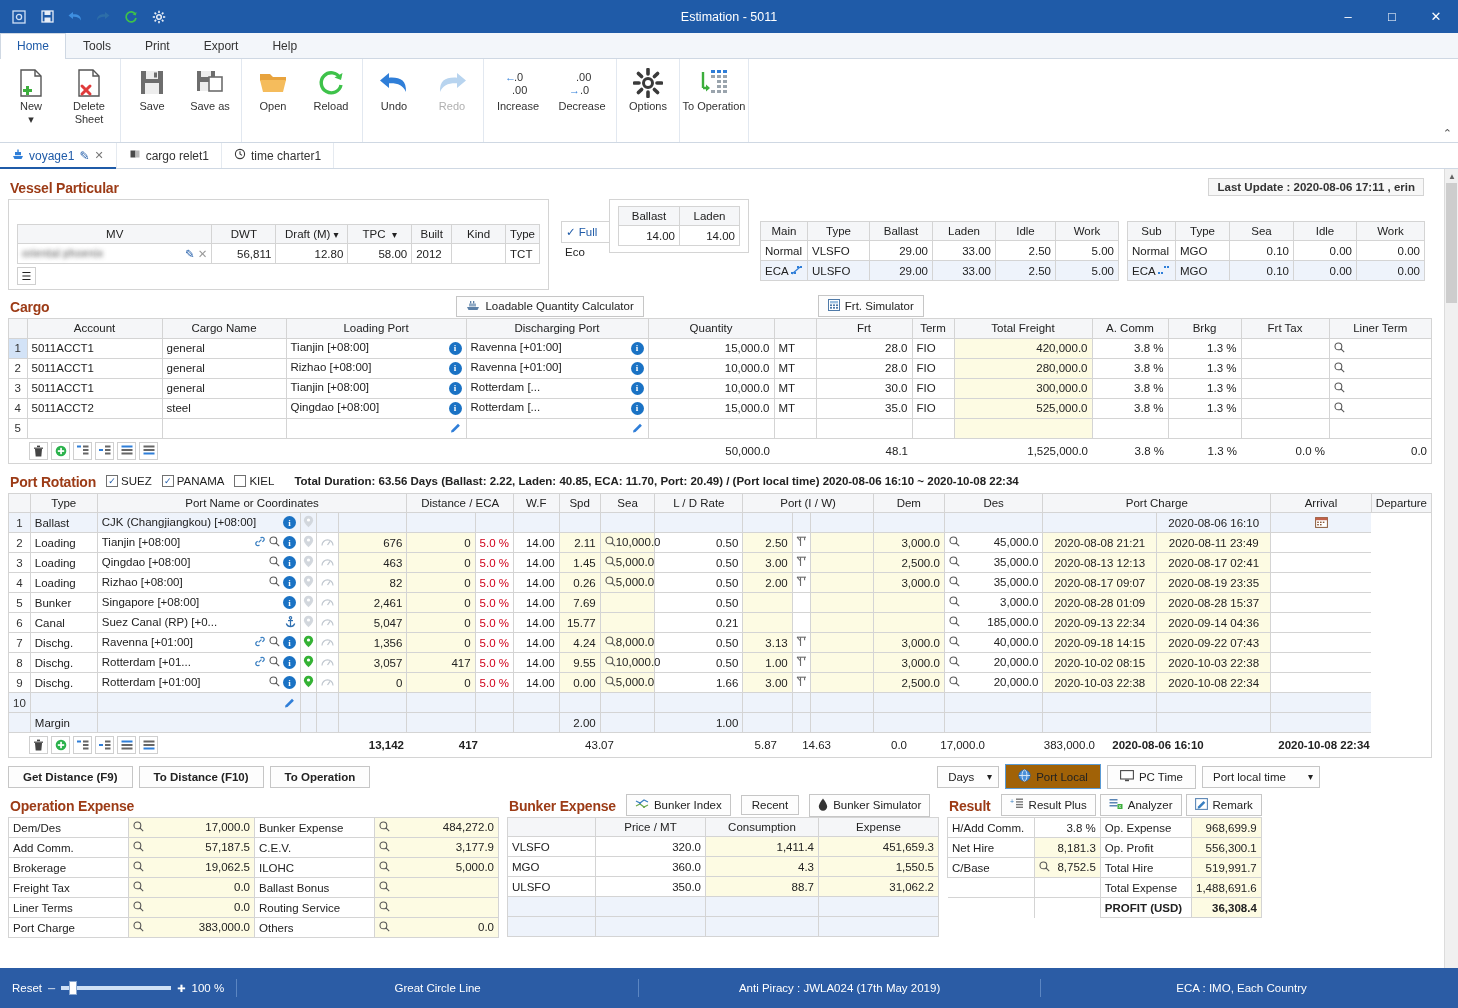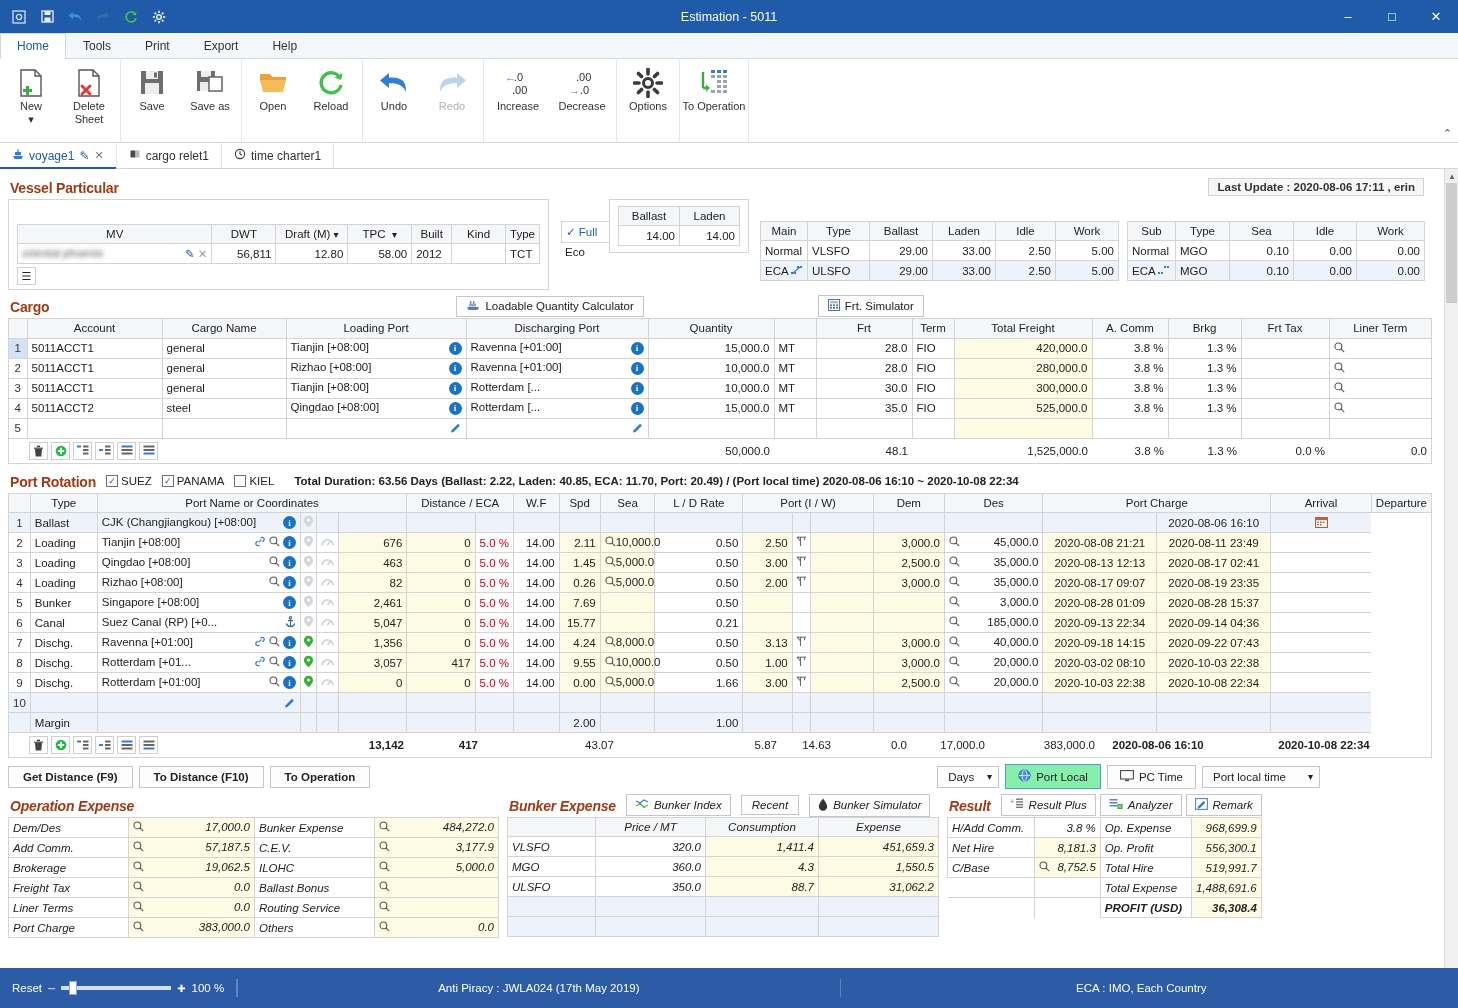--- a/index.html
+++ b/index.html
@@ -129,21 +129,21 @@
   .ibtn {
     width: 19px; height: 18px; border: 1px solid #cfcfcf; background: #fff;
     display: flex; align-items: center; justify-content: center; cursor: pointer; font-size: 11px;
   }
 
   .btn {
     border: 1px solid #c6c6c6; background: #fdfdfd; font-size: 11.5px;
     padding: 3px 9px; cursor: pointer; display: inline-flex; align-items: center; gap: 5px;
     color: #222; white-space: nowrap;
   }
-  .btn.on { background: #86efac; border-color: #5a9ad4; }
+  .btn.on { background: #a16207; border-color: #5a9ad4; }
   .btn.bold { font-weight: bold; }
 
   .chk { display: inline-flex; align-items: center; gap: 3px; font-size: 11.5px; }
   .chkbox {
     width: 12px; height: 12px; border: 1px solid #707070; background: #fff;
     display: inline-flex; align-items: center; justify-content: center; font-size: 9px; color: #1f5ba8;
   }
 
   .durtext { font-size: 11.5px; font-weight: bold; color: #222; }
 
@@ -1228,21 +1228,21 @@
                     <line x1="4.5" y1="1.2" x2="4.5" y2="10" stroke="#6b6b6b" stroke-width="1.1"></line>
                     <line x1="8.6" y1="1.2" x2="8.6" y2="4.2" stroke="#6b6b6b" stroke-width="1.1"></line>
                     <line x1="1" y1="1.2" x2="4.5" y2="5" stroke="#6b6b6b" stroke-width="1.1"></line>
                   </svg></td>
                 <td class="num yellow" style="width:76px;"></td>
                 <td class="num yellow" style="width:78px;">3,000.0</td>
                 <td class="num" style="width:110px;"><span style="float:left;"><svg width="11" height="11" viewBox="0 0 11 11">
                       <circle cx="4.4" cy="4.4" r="3.4" fill="none" stroke="#555" stroke-width="1.1"></circle>
                       <line x1="6.9" y1="6.9" x2="10.2" y2="10.2" stroke="#555" stroke-width="1.1"></line>
                     </svg></span>20,000.0</td>
-                <td class="ctr yellow" style="width:118px;">2020-03-02 08:10</td>
+                <td class="ctr yellow" style="width:118px;">2020-10-02 08:15</td>
                 <td class="ctr yellow" style="width:118px;">2020-10-03 22:38</td>
                 <td class="ctr" style="width:18px;padding:0;border-right:none;"></td>
               </tr>
               <tr>
                 <td class="rownum" style="border-left:none;">9</td>
                 <td class="">Dischg.</td>
                 <td style="width:215px;">Rotterdam <netherlands> [+01:00]<span style="float:right;display:inline-flex;gap:3px;align-items:center;">
                       <span><svg width="11" height="11" viewBox="0 0 11 11">
                           <circle cx="4.4" cy="4.4" r="3.4" fill="none" stroke="#555" stroke-width="1.1"></circle>
                           <line x1="6.9" y1="6.9" x2="10.2" y2="10.2" stroke="#555" stroke-width="1.1"></line>
@@ -1440,21 +1440,21 @@
                 </svg></span>
             <span>PC Time</span>
           </span>
           <span class="btn" style="padding:4px 6px 4px 10px;width:118px;justify-content:space-between;">
               <span>Port local time</span>
               <span class="mini">▾</span>
             </span>
         </span>
       </div>
 
-      <div style="display:flex;align-items:flex-start;margin-top:4px;width:1164px;font-style:italic;">
+      <div style="display:flex;align-items:flex-start;margin-top:4px;width:1164px;">
 
         <div style="width:496px;">
           <div class="sect-title">Operation Expense</div>
           <table class="g" style="width:491px;">
             <tbody id="opex-body">
                 <tr>
                   <td style="width:120px;">Dem/Des</td>
                   <td class="num yellow" style="width:126px;"><span style="float:left;"><svg width="11" height="11" viewBox="0 0 11 11">
                         <circle cx="4.4" cy="4.4" r="3.4" fill="none" stroke="#555" stroke-width="1.1"></circle>
                         <line x1="6.9" y1="6.9" x2="10.2" y2="10.2" stroke="#555" stroke-width="1.1"></line>
@@ -1686,20 +1686,21 @@
     <div class="sb-cell">
       <span>Reset</span>
       <span class="mini">─</span>
       <span class="slider">
           <span class="knob"></span>
         </span>
       <span class="mini">✚</span>
       <span>100 %</span>
     </div>
     <div class="sb-div"></div>
+    <div class="sb-cell sb-grow">Great Circle Line</div>
     <div class="sb-div"></div>
     <div class="sb-cell sb-grow">Anti Piracy : JWLA024 (17th May 2019)</div>
     <div class="sb-div"></div>
     <div class="sb-cell sb-grow">ECA : IMO, Each Country</div>
     <div style="width:16px;"></div>
   </div>
 
 </div>
 
 </body></html>

